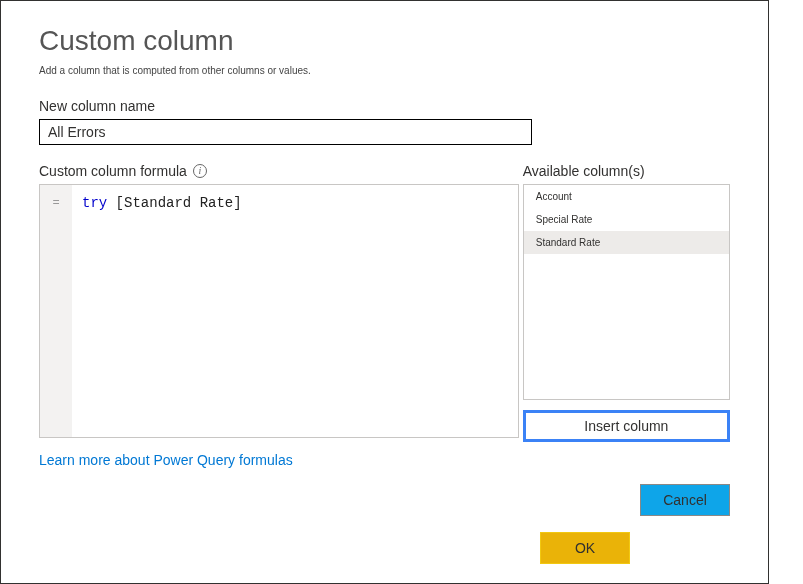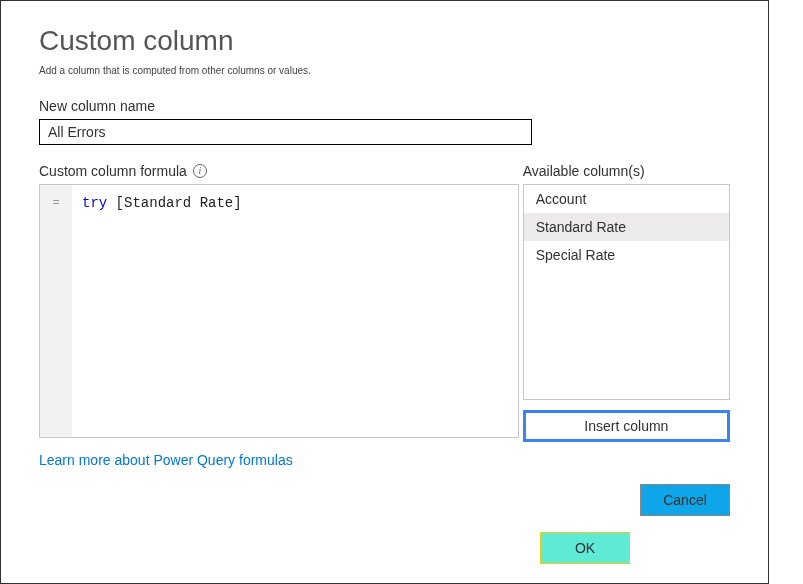--- a/index.html
+++ b/index.html
@@ -92,21 +92,21 @@
     .kw { color: #0000cc; }
     .txt { color: #222222; }
     .available-list {
       border: 1px solid #c8c6c4;
       height: 216px;
       overflow-y: auto;
       background: #ffffff;
     }
     .available-item {
       padding: 6px 12px;
-      font-size: 14px;
+      font-size: 10px;
       color: #323130;
       cursor: pointer;
     }
     .available-item.selected {
       background: #edebe9;
     }
     .insert-btn {
       margin-top: 10px;
       height: 32px;
       border: 3px solid #3b82f6;
@@ -136,21 +136,21 @@
       min-width: 90px;
       padding: 0 18px;
       border: 1px solid #8a8886;
       background: #0ea5e9;
       font-family: inherit;
       font-size: 14px;
       color: #323130;
       cursor: pointer;
     }
     .btn-primary {
-      background: #5eead4;
+      background: #eab308;
       border-color: #f2c811;
       color: #323130;
       margin-top: 48px;
     }
     .info-icon {
       display: inline-flex;
       width: 14px;
       height: 14px;
       border: 1px solid #666;
       border-radius: 50%;
@@ -183,22 +183,22 @@
         <div class="gutter">=</div>
         <div class="code-area"><span class="kw">try</span><span class="txt"> [Standard Rate]</span></div>
       </div>
       <a class="learn-link">Learn more about Power Query formulas</a>
     </div>
 
     <div class="available-col">
       <div class="field-label">Available column(s)</div>
       <div class="available-list">
         <div class="available-item">Account</div>
+        <div class="available-item">Special Rate</div>
         <div class="available-item selected">Standard Rate</div>
-        <div class="available-item">Special Rate</div>
       </div>
       <button class="insert-btn">Insert column</button>
     </div>
   </div>
 
   <div class="footer">
     <button class="btn btn-primary">OK</button>
     <button class="btn">Cancel</button>
   </div>
 </div>

